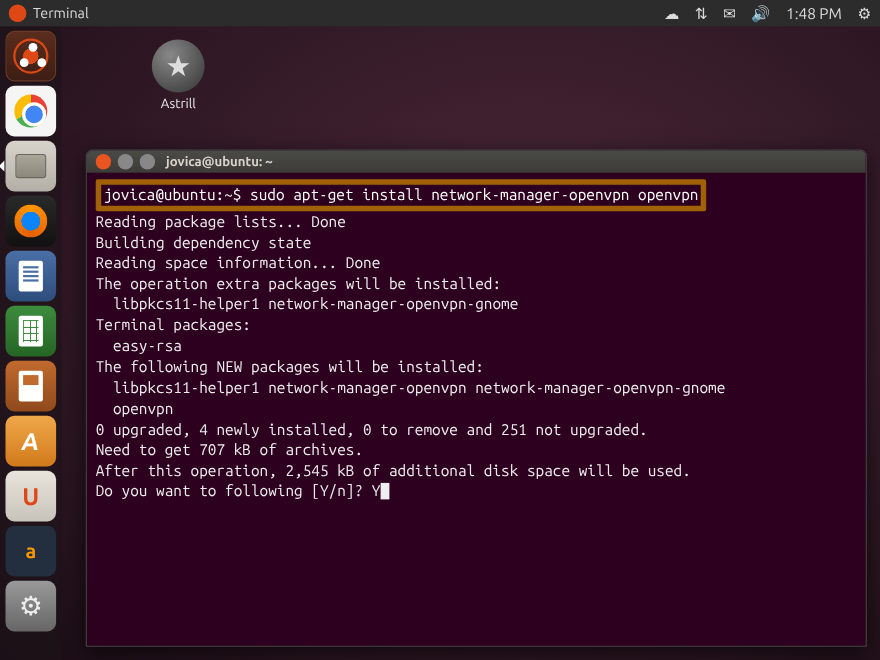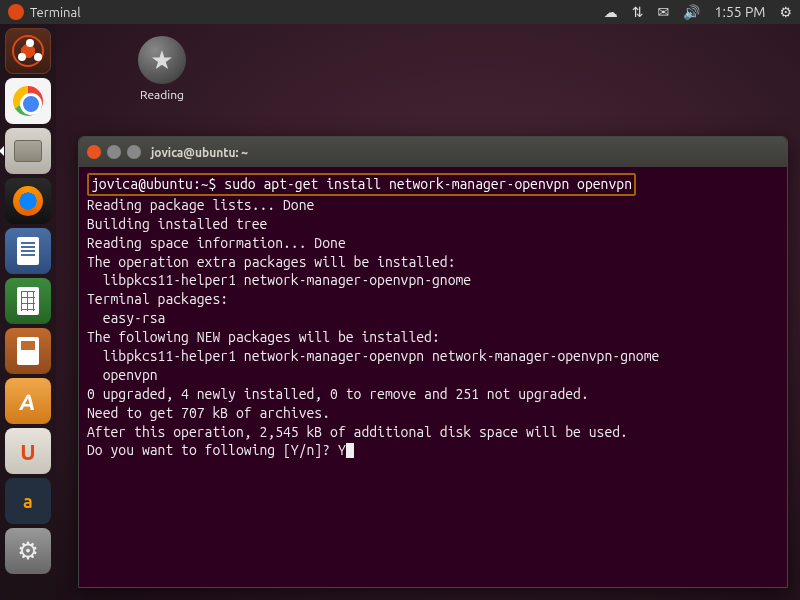--- a/index.html
+++ b/index.html
@@ -101,21 +101,21 @@
     width: 710px;
     height: 452px;
     background: #2c001e;
     border: 1px solid #444;
     border-radius: 6px 6px 0 0;
     overflow: hidden;
     z-index: 4;
     box-shadow: 0 4px 20px rgba(0,0,0,0.6);
   }
   .term-titlebar {
-    height: 30px;
+    height: 20px;
     background: linear-gradient(#4a4a46, #3c3b37);
     display: flex;
     align-items: center;
     padding: 0 8px;
     gap: 6px;
     color: #d8d4cc;
     font-size: 12px;
     font-weight: bold;
   }
   .tbtn { width: 14px; height: 14px; border-radius: 50%; display: inline-block; }
@@ -124,21 +124,21 @@
   .tbtn.max { background: #888; }
   .term-body {
     padding: 6px 8px;
     color: #eee;
     font-family: "Ubuntu Mono", "DejaVu Sans Mono", Consolas, monospace;
     font-size: 14px;
     line-height: 1.35;
     white-space: pre-wrap;
   }
   .prompt-line {
-    border: 2px solid #a16207;
+    border: 5px solid #a16207;
     border-radius: 2px;
     padding: 0 2px;
     display: inline-block;
   }
   .prompt-user { color: #fff; }
   .cmd { color: #fff; }
   .cursor {
     display: inline-block; width: 8px; height: 15px;
     background: #eee; vertical-align: text-bottom;
   }
@@ -193,21 +193,21 @@
 <div class="top-panel">
   <div class="left">
     <span class="ubuntu-icon"></span>
     <span>Terminal</span>
   </div>
   <div class="right">
     <span class="ind">☁</span>
     <span class="ind">⇅</span>
     <span class="ind">✉</span>
     <span class="ind">🔊</span>
-    <span class="ind">1:55 PM</span>
+    <span class="ind">1:48 PM</span>
     <span class="ind">⚙</span>
   </div>
 </div>
 
 <div class="launcher">
   <div class="launch-item dash">
       <span class="dash-ico"></span>
     </div>
   <div class="launch-item chrome">
       <span class="chrome-ico"></span>
@@ -239,33 +239,33 @@
     </div>
   <div class="launch-item settings">
       <span class="gear-ico">⚙</span>
     </div>
 </div>
 
 <div class="desktop-icon">
   <div class="circle">
       <span class="star">★</span>
     </div>
-  <div>Reading</div>
+  <div>Astrill</div>
 </div>
 
 <div class="terminal">
   <div class="term-titlebar">
     <span class="tbtn close"></span>
     <span class="tbtn min"></span>
     <span class="tbtn max"></span>
     <span style="margin-left:4px;">jovica@ubuntu: ~</span>
   </div>
   <div class="term-body"><span class="prompt-line"><span class="prompt-user">jovica@ubuntu:~$</span> <span class="cmd">sudo apt-get install network-manager-openvpn openvpn</span></span>
 <span>Reading package lists... Done</span>
-<span>Building installed tree</span>
+<span>Building dependency state</span>
 <span>Reading space information... Done</span>
 <span>The operation extra packages will be installed:</span>
 <span>  libpkcs11-helper1 network-manager-openvpn-gnome</span>
 <span>Terminal packages:</span>
 <span>  easy-rsa</span>
 <span>The following NEW packages will be installed:</span>
 <span>  libpkcs11-helper1 network-manager-openvpn network-manager-openvpn-gnome</span>
 <span>  openvpn</span>
 <span>0 upgraded, 4 newly installed, 0 to remove and 251 not upgraded.</span>
 <span>Need to get 707 kB of archives.</span>

